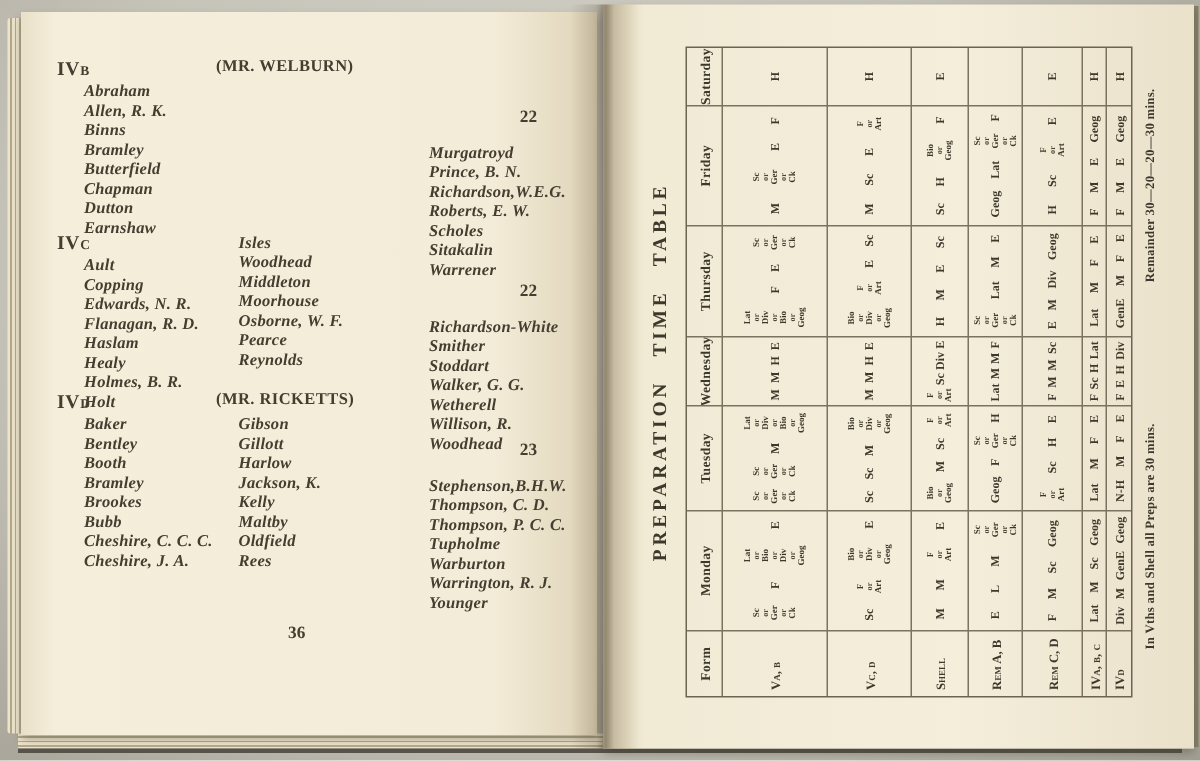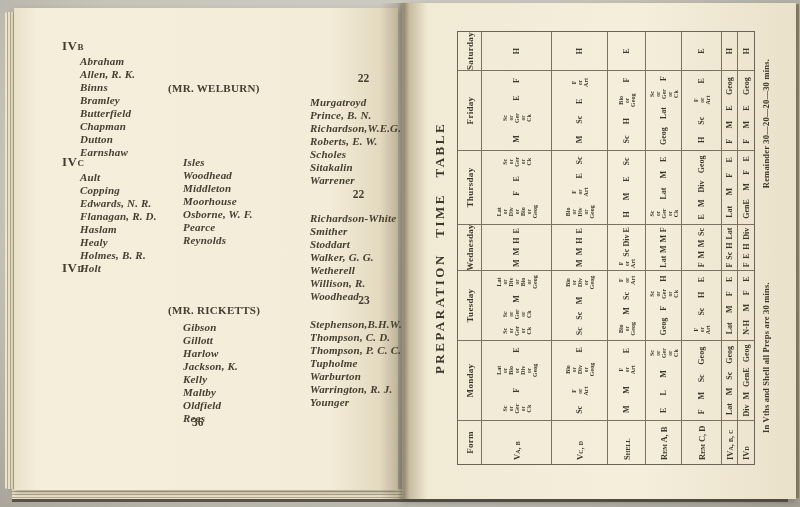--- a/index.html
+++ b/index.html
@@ -20,24 +20,24 @@
   .page{position:absolute;box-shadow:0 3px 6px rgba(60,55,40,.35);}
   .page-left{left:14px;top:8px;width:384px;height:482px;
     background:linear-gradient(to right,#e9e0c8 0%,#f4eedb 6%,#f3ecd8 82%,#ded3b7 100%);}
   .page-right{left:402px;top:3px;width:394px;height:496px;
     background:linear-gradient(to right,#d8cdaf 0%,#f1ead5 7%,#f4eedb 60%,#eae1ca 100%);}
   .gutter{position:absolute;left:380px;top:3px;width:46px;height:496px;pointer-events:none;z-index:5;
     background:linear-gradient(to right,rgba(90,75,50,0) 0%,rgba(90,75,50,.22) 38%,rgba(50,40,25,.42) 52%,rgba(90,75,50,.18) 64%,rgba(90,75,50,0) 100%);}
 
   
   .lp-content{position:absolute;inset:0;color:#443d30;}
-  .section{position:absolute;left:48px;right:8px;display:grid;grid-template-columns:106px 138px 1fr;}
+  .section{position:absolute;left:24px;right:8px;display:grid;grid-template-columns:106px 138px 1fr;}
   .sec0{top:30px}.sec1{top:146px}.sec2{top:252px}
   .form-label{font-size:13px;font-weight:bold;font-variant:small-caps;letter-spacing:.5px;height:15px;}
-  .master{font-size:11px;font-weight:bold;letter-spacing:.3px;height:15px;margin-top:44px;}
+  .master{font-size:11px;font-weight:bold;letter-spacing:.3px;height:15px;}
   .count{font-size:11.5px;font-weight:bold;height:15px;text-align:right;padding-right:32px;transform:translateY(-7px);margin-top:41px;}
   .names{margin-top:2px;font-style:italic;}
   .c1 .names{padding-left:18px;} .c2 .names{padding-left:15px;} .c3 .names{padding-left:4px;}
   .name{font-size:11px;line-height:13px;font-weight:bold;letter-spacing:.2px;white-space:nowrap;}
   .page-number{position:absolute;left:178px;top:408px;width:60px;text-align:left;
     font-size:11.5px;font-weight:bold;color:#443d30;}
 
   
   .tt-wrap{position:absolute;left:29px;top:26px;width:352px;height:438px;}
   .tt-inner{position:absolute;left:0;top:0;width:438px;height:352px;
@@ -135,20 +135,30 @@
                 <div class="name">Walker, G. G.</div>
                 <div class="name">Wetherell</div>
                 <div class="name">Willison, R.</div>
                 <div class="name">Woodhead</div>
               </div>
             </div>
           </div>
           <div class="section sec2">
             <div class="col c1">
               <div class="form-label">IVd</div>
+              <div class="names">
+                <div class="name">Baker</div>
+                <div class="name">Bentley</div>
+                <div class="name">Booth</div>
+                <div class="name">Bramley</div>
+                <div class="name">Brookes</div>
+                <div class="name">Bubb</div>
+                <div class="name">Cheshire, C. C. C.</div>
+                <div class="name">Cheshire, J. A.</div>
+              </div>
             </div>
             <div class="col c2">
               <div class="master">(MR. RICKETTS)</div>
               <div class="names">
                 <div class="name">Gibson</div>
                 <div class="name">Gillott</div>
                 <div class="name">Harlow</div>
                 <div class="name">Jackson, K.</div>
                 <div class="name">Kelly</div>
                 <div class="name">Maltby</div>

